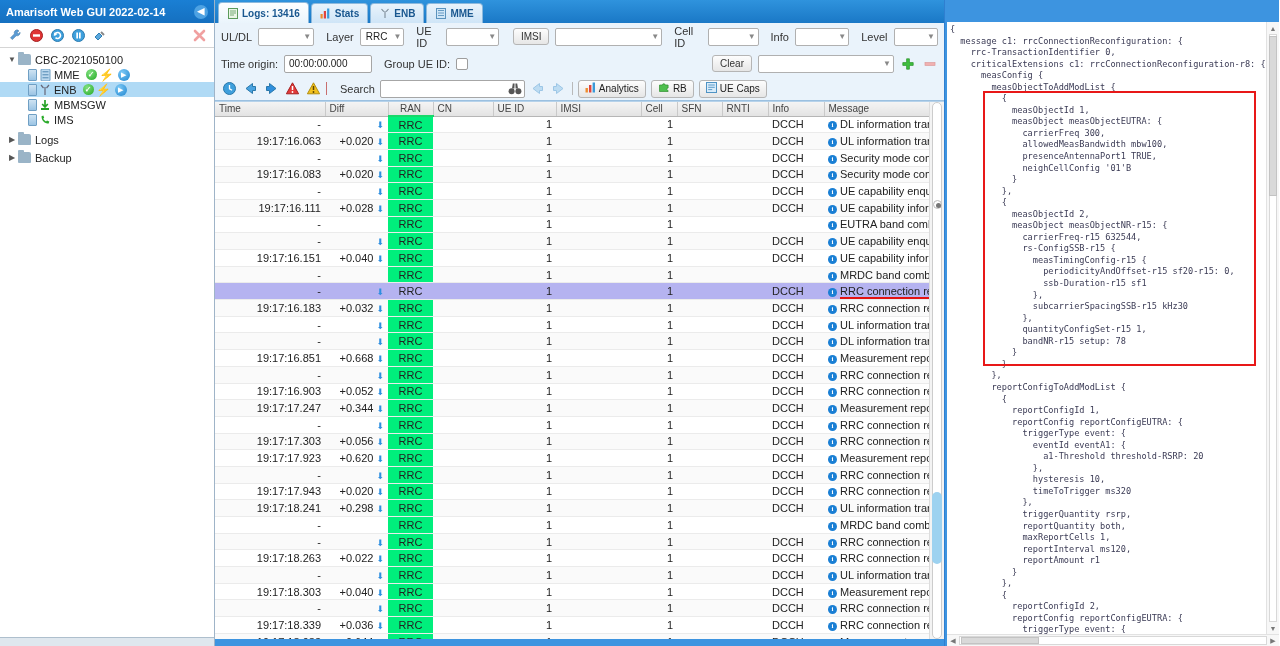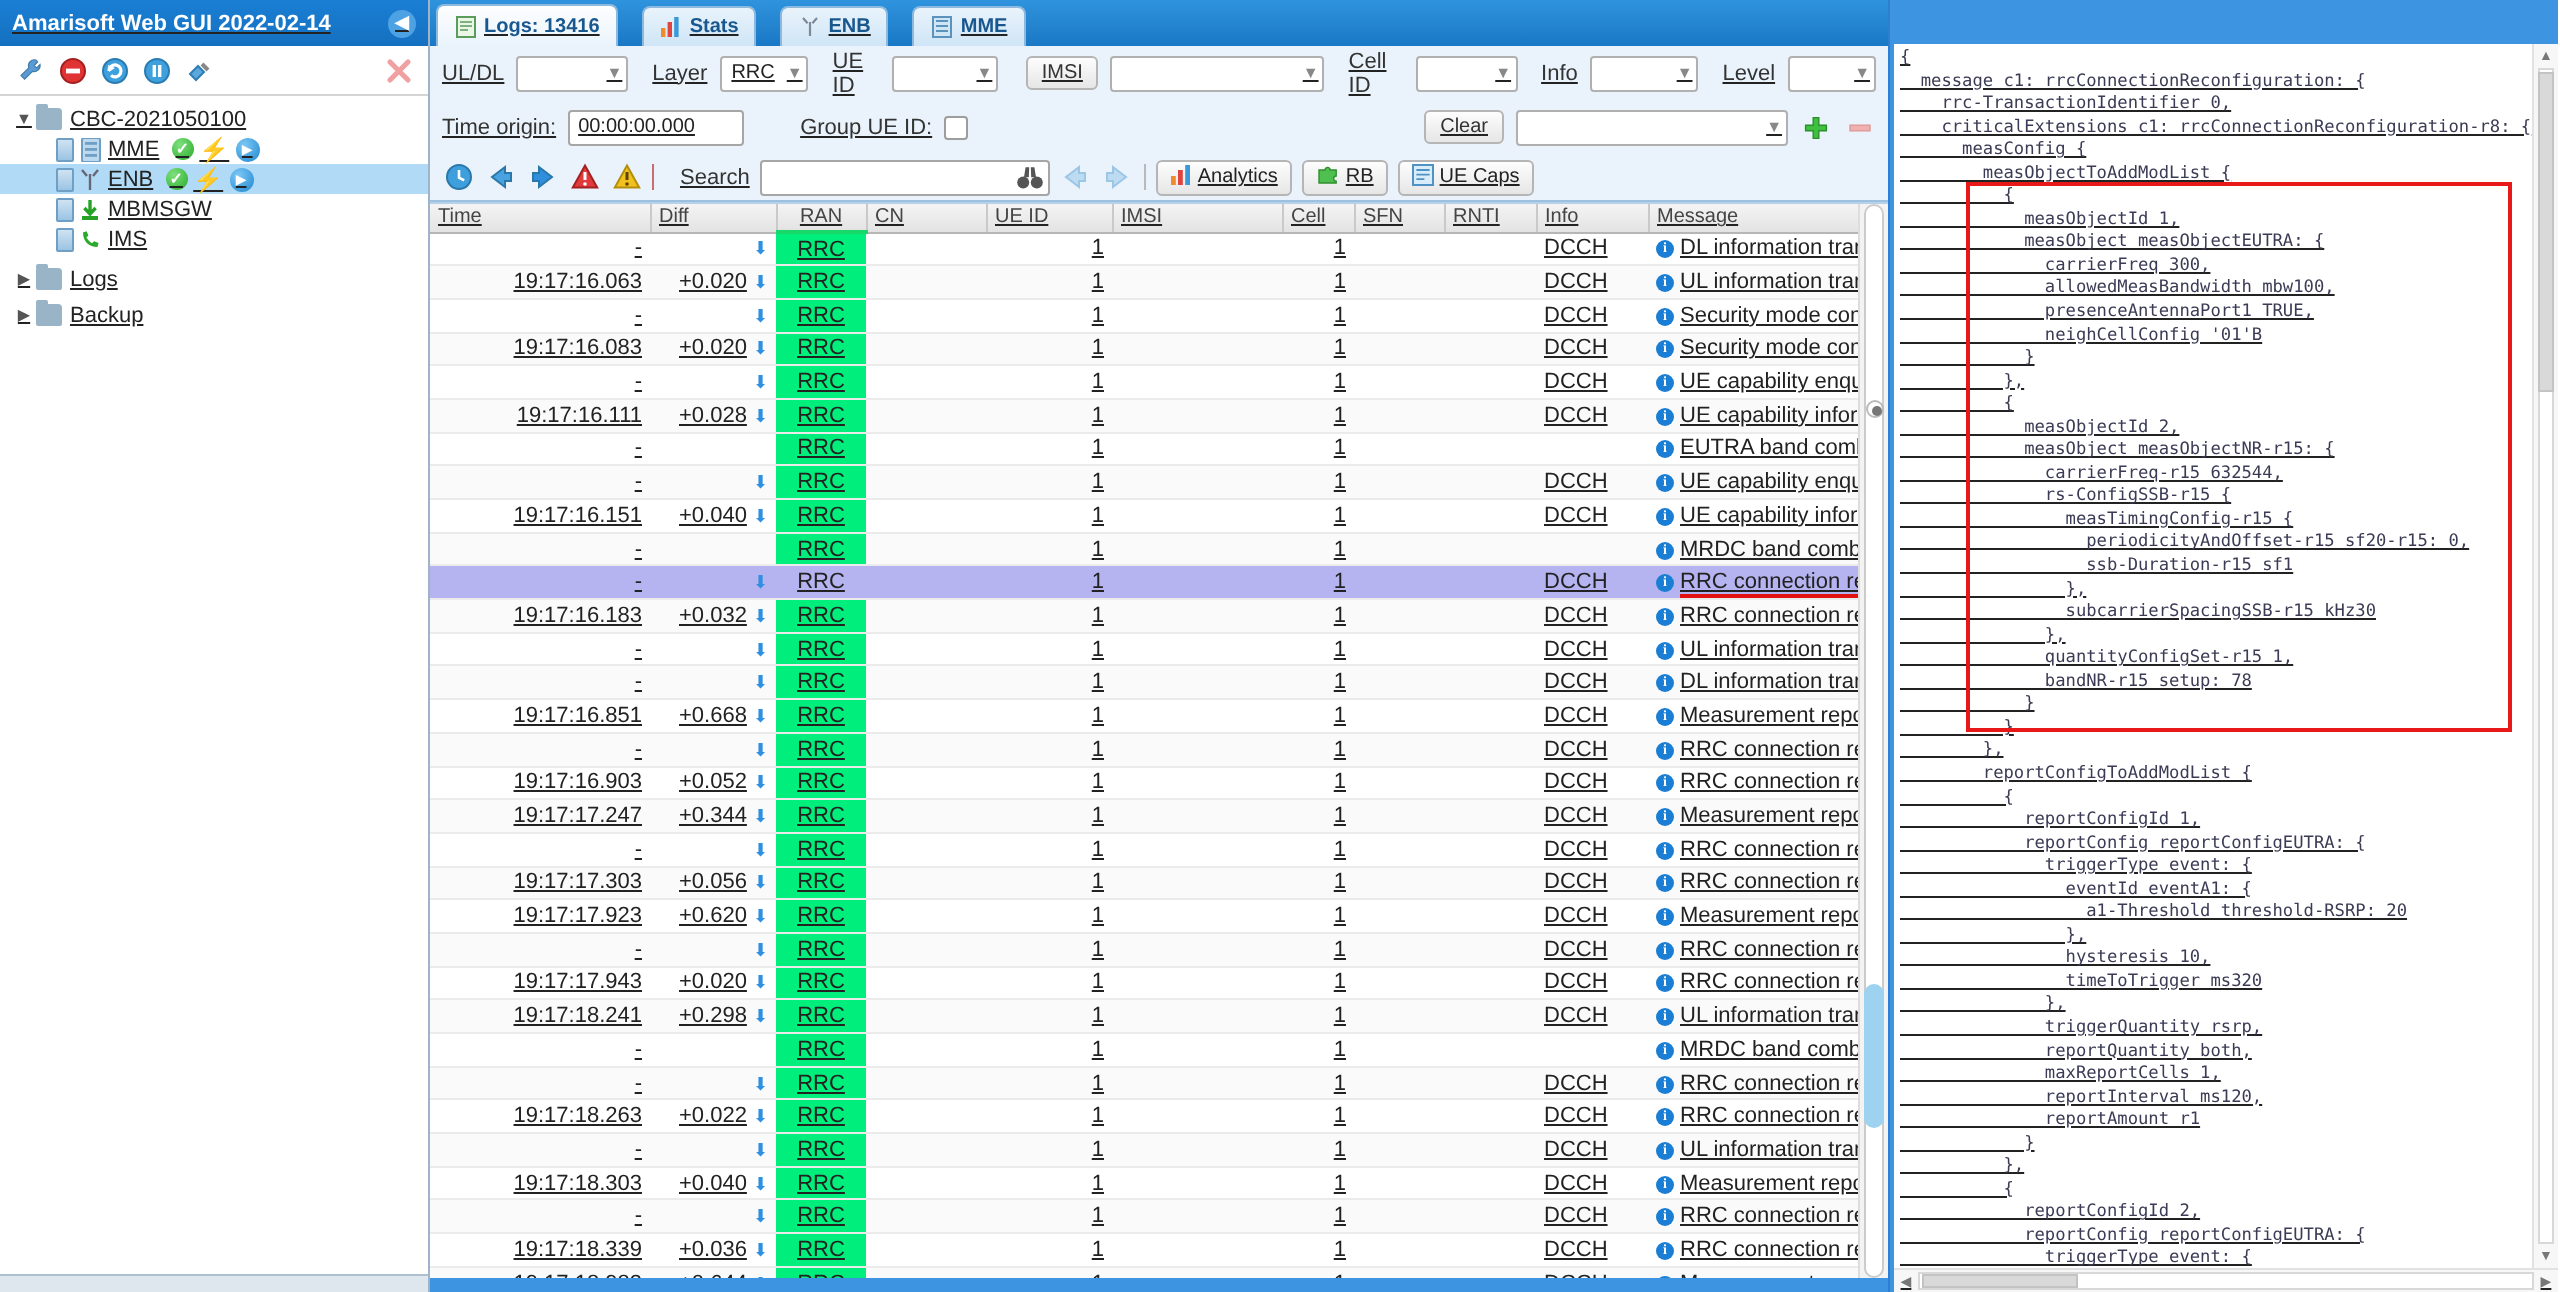--- a/index.html
+++ b/index.html
@@ -5,21 +5,21 @@
   * { box-sizing: border-box; }
   html, body {
     margin: 0; padding: 0;
     width: 1280px; height: 646px;
     overflow: hidden;
     background: #fff;
     font-family: "Liberation Sans", sans-serif;
     font-size: 11px;
     color: #222;
   }
-  #app { position: relative; width: 1280px; height: 646px; display: flex; text-decoration: underline; }
+  #app { position: relative; width: 1280px; height: 646px; display: flex; }
 
   
   #left {
     width: 215px; height: 646px;
     background: #ffffff;
     display: flex; flex-direction: column;
     border-right: 1px solid #9fb4c8;
   }
   .lp-title {
     height: 23px;
@@ -129,21 +129,21 @@
     width: 730px; height: 646px;
     display: flex; flex-direction: column;
     background: #e8f2fb;
     border-right: 1px solid #2f7fd0;
   }
   .tabbar {
     height: 23px;
     background: linear-gradient(#2f93dd,#1a78c6);
     display:flex; align-items: flex-end;
     padding-left: 3px;
-    gap: 12px;
+    gap: 2px;
   }
   .tab {
     height: 20px;
     background: linear-gradient(#e9f3fb,#cfe5f7);
     border: 1px solid #8cb9dd;
     border-bottom: none;
     border-radius: 4px 4px 0 0;
     padding: 0 8px;
     display:flex;align-items:center;gap:4px;
     font-size:10px; font-weight:bold; color:#19578f;
@@ -493,21 +493,21 @@
           <span></span>
           <span class="caret">▼</span>
         </div>
       </div>
 
       <div class="frow">
         <span class="flabel">Time origin:</span>
         <div class="finput" style="width:88px">
           <span>00:00:00.000</span>
         </div>
-        <span class="flabel" style="margin-left:22px">Group UE ID:</span>
+        <span class="flabel" style="margin-left:6px">Group UE ID:</span>
         <span class="chk"></span>
         <div style="flex:1"></div>
         <div class="btn" style="min-width:38px">Clear</div>
         <div class="fsel" style="width:136px">
           <span></span>
           <span class="caret">▼</span>
         </div>
         <div class="iconbtn">
           <svg width="14" height="14" viewBox="0 0 14 14">
               <path d="M5.6 1.8h2.8v3.8h3.8v2.8H8.4v3.8H5.6V8.4H1.8V5.6h3.8z" fill="#3fbf3f" stroke="#2a902a" stroke-width=".7"></path>

